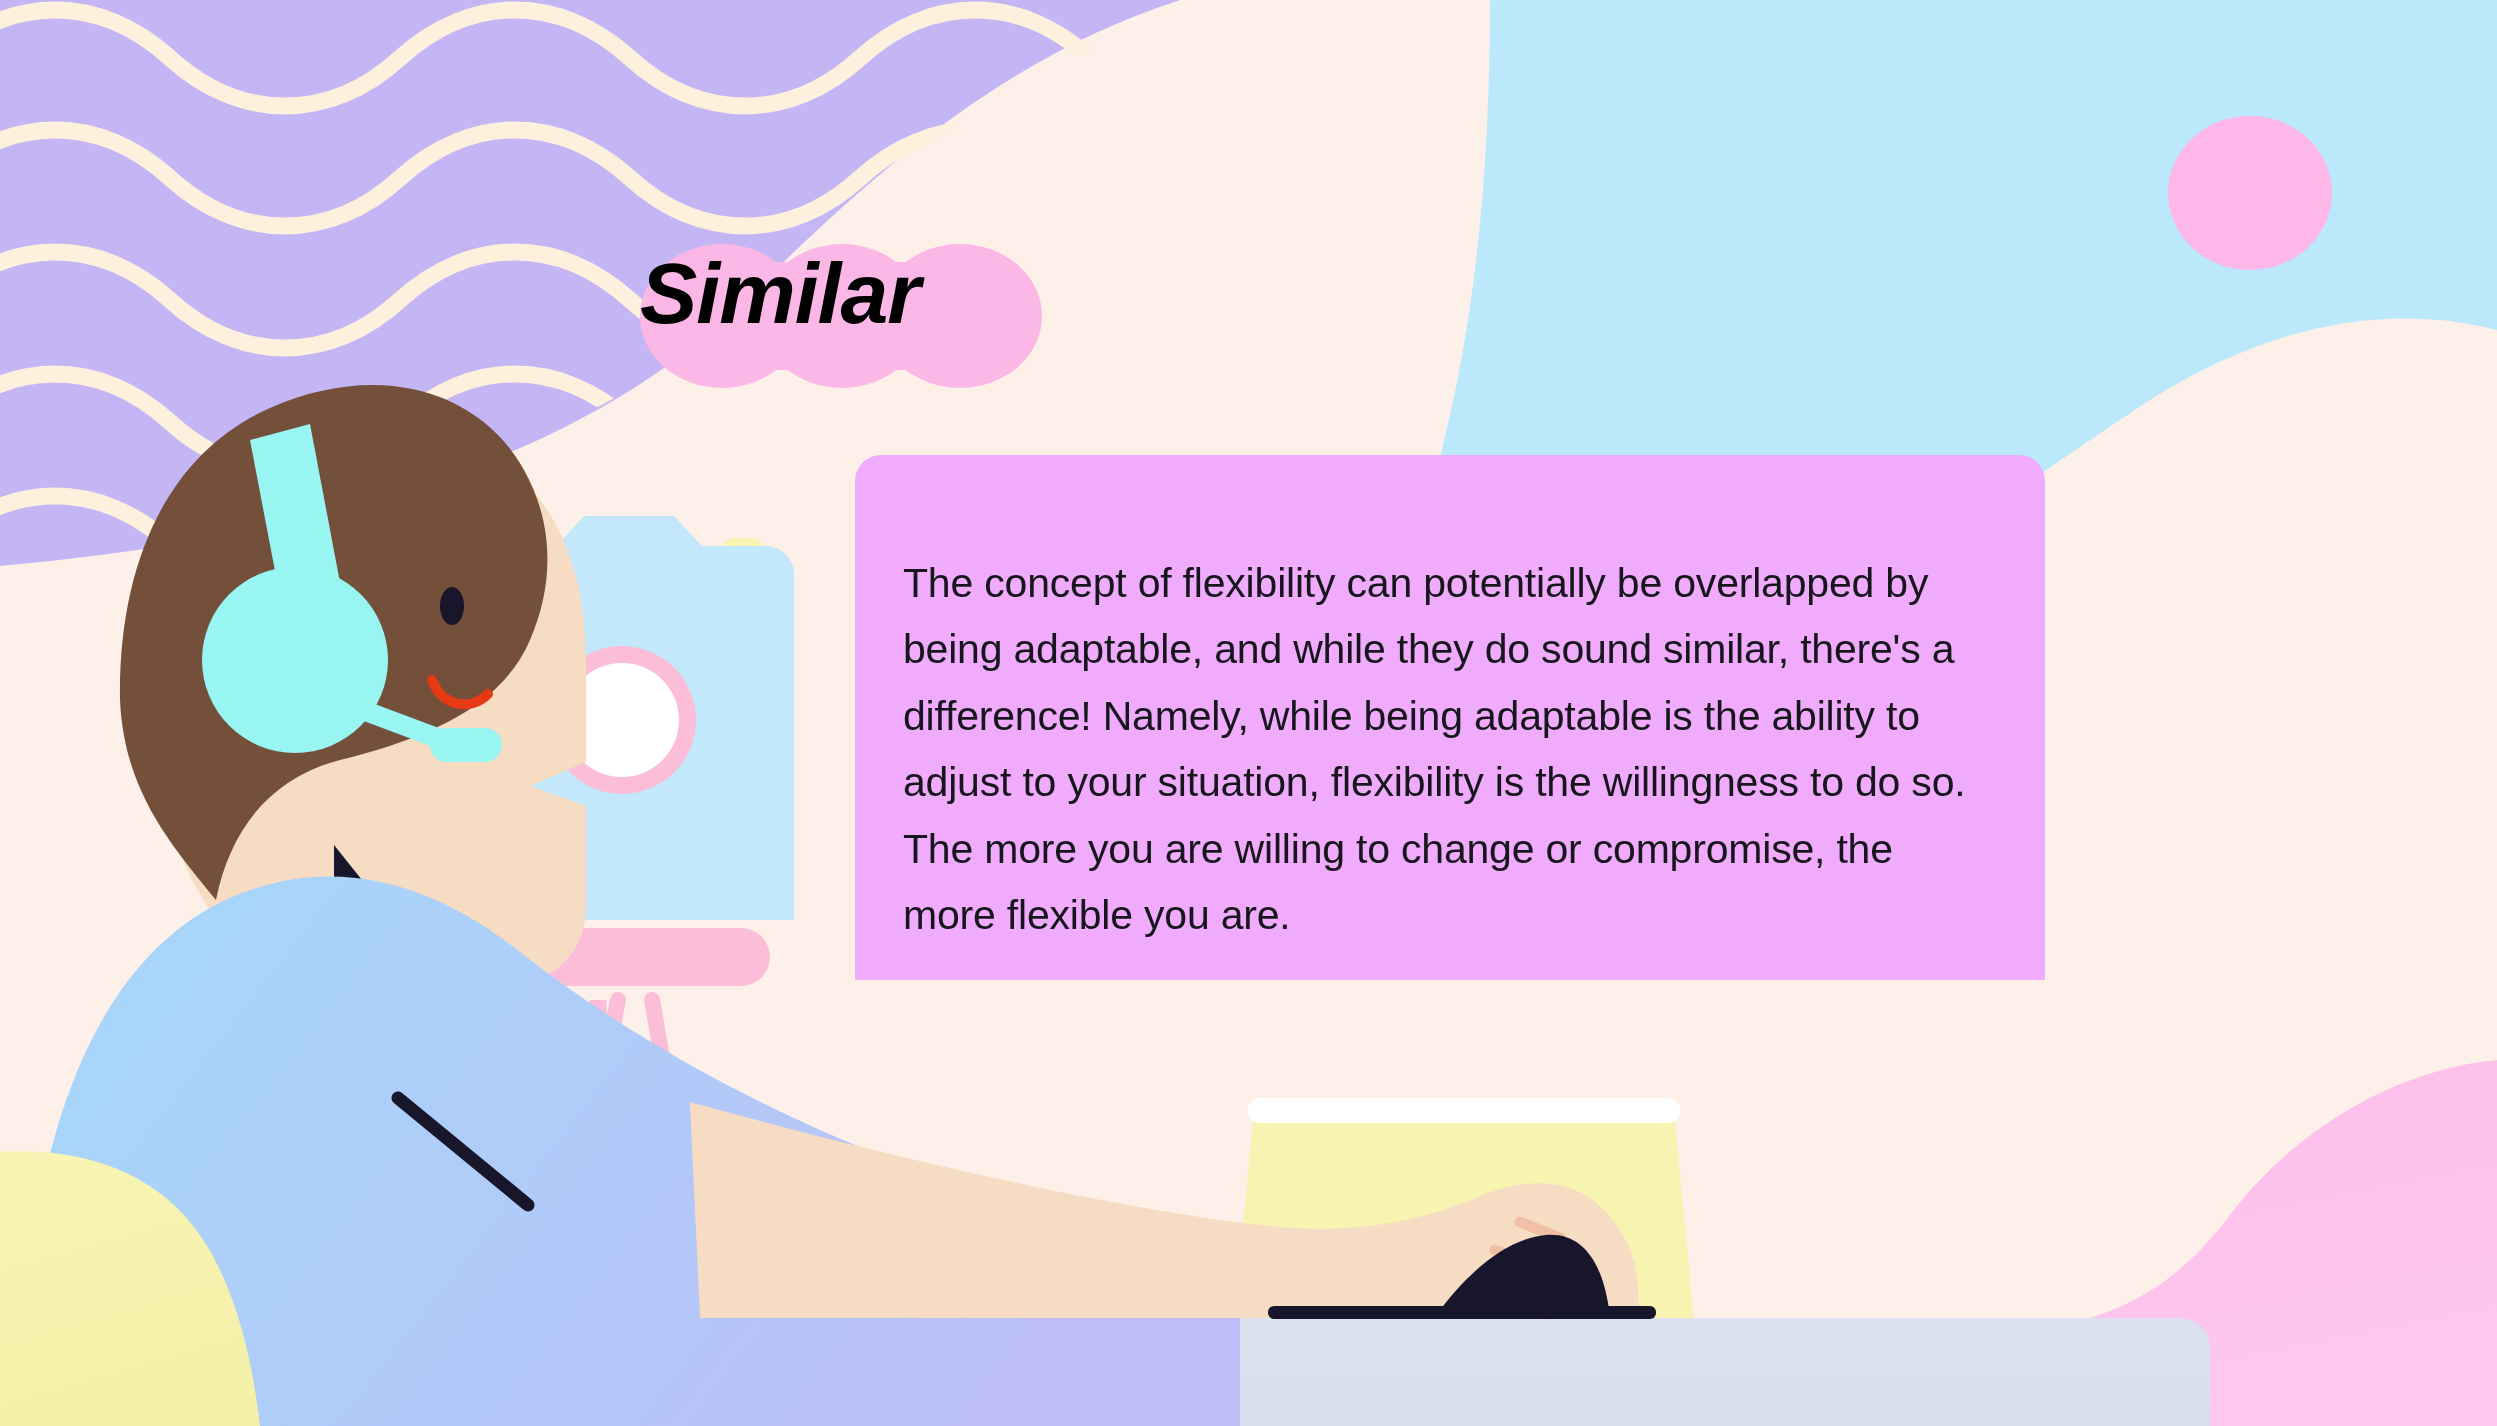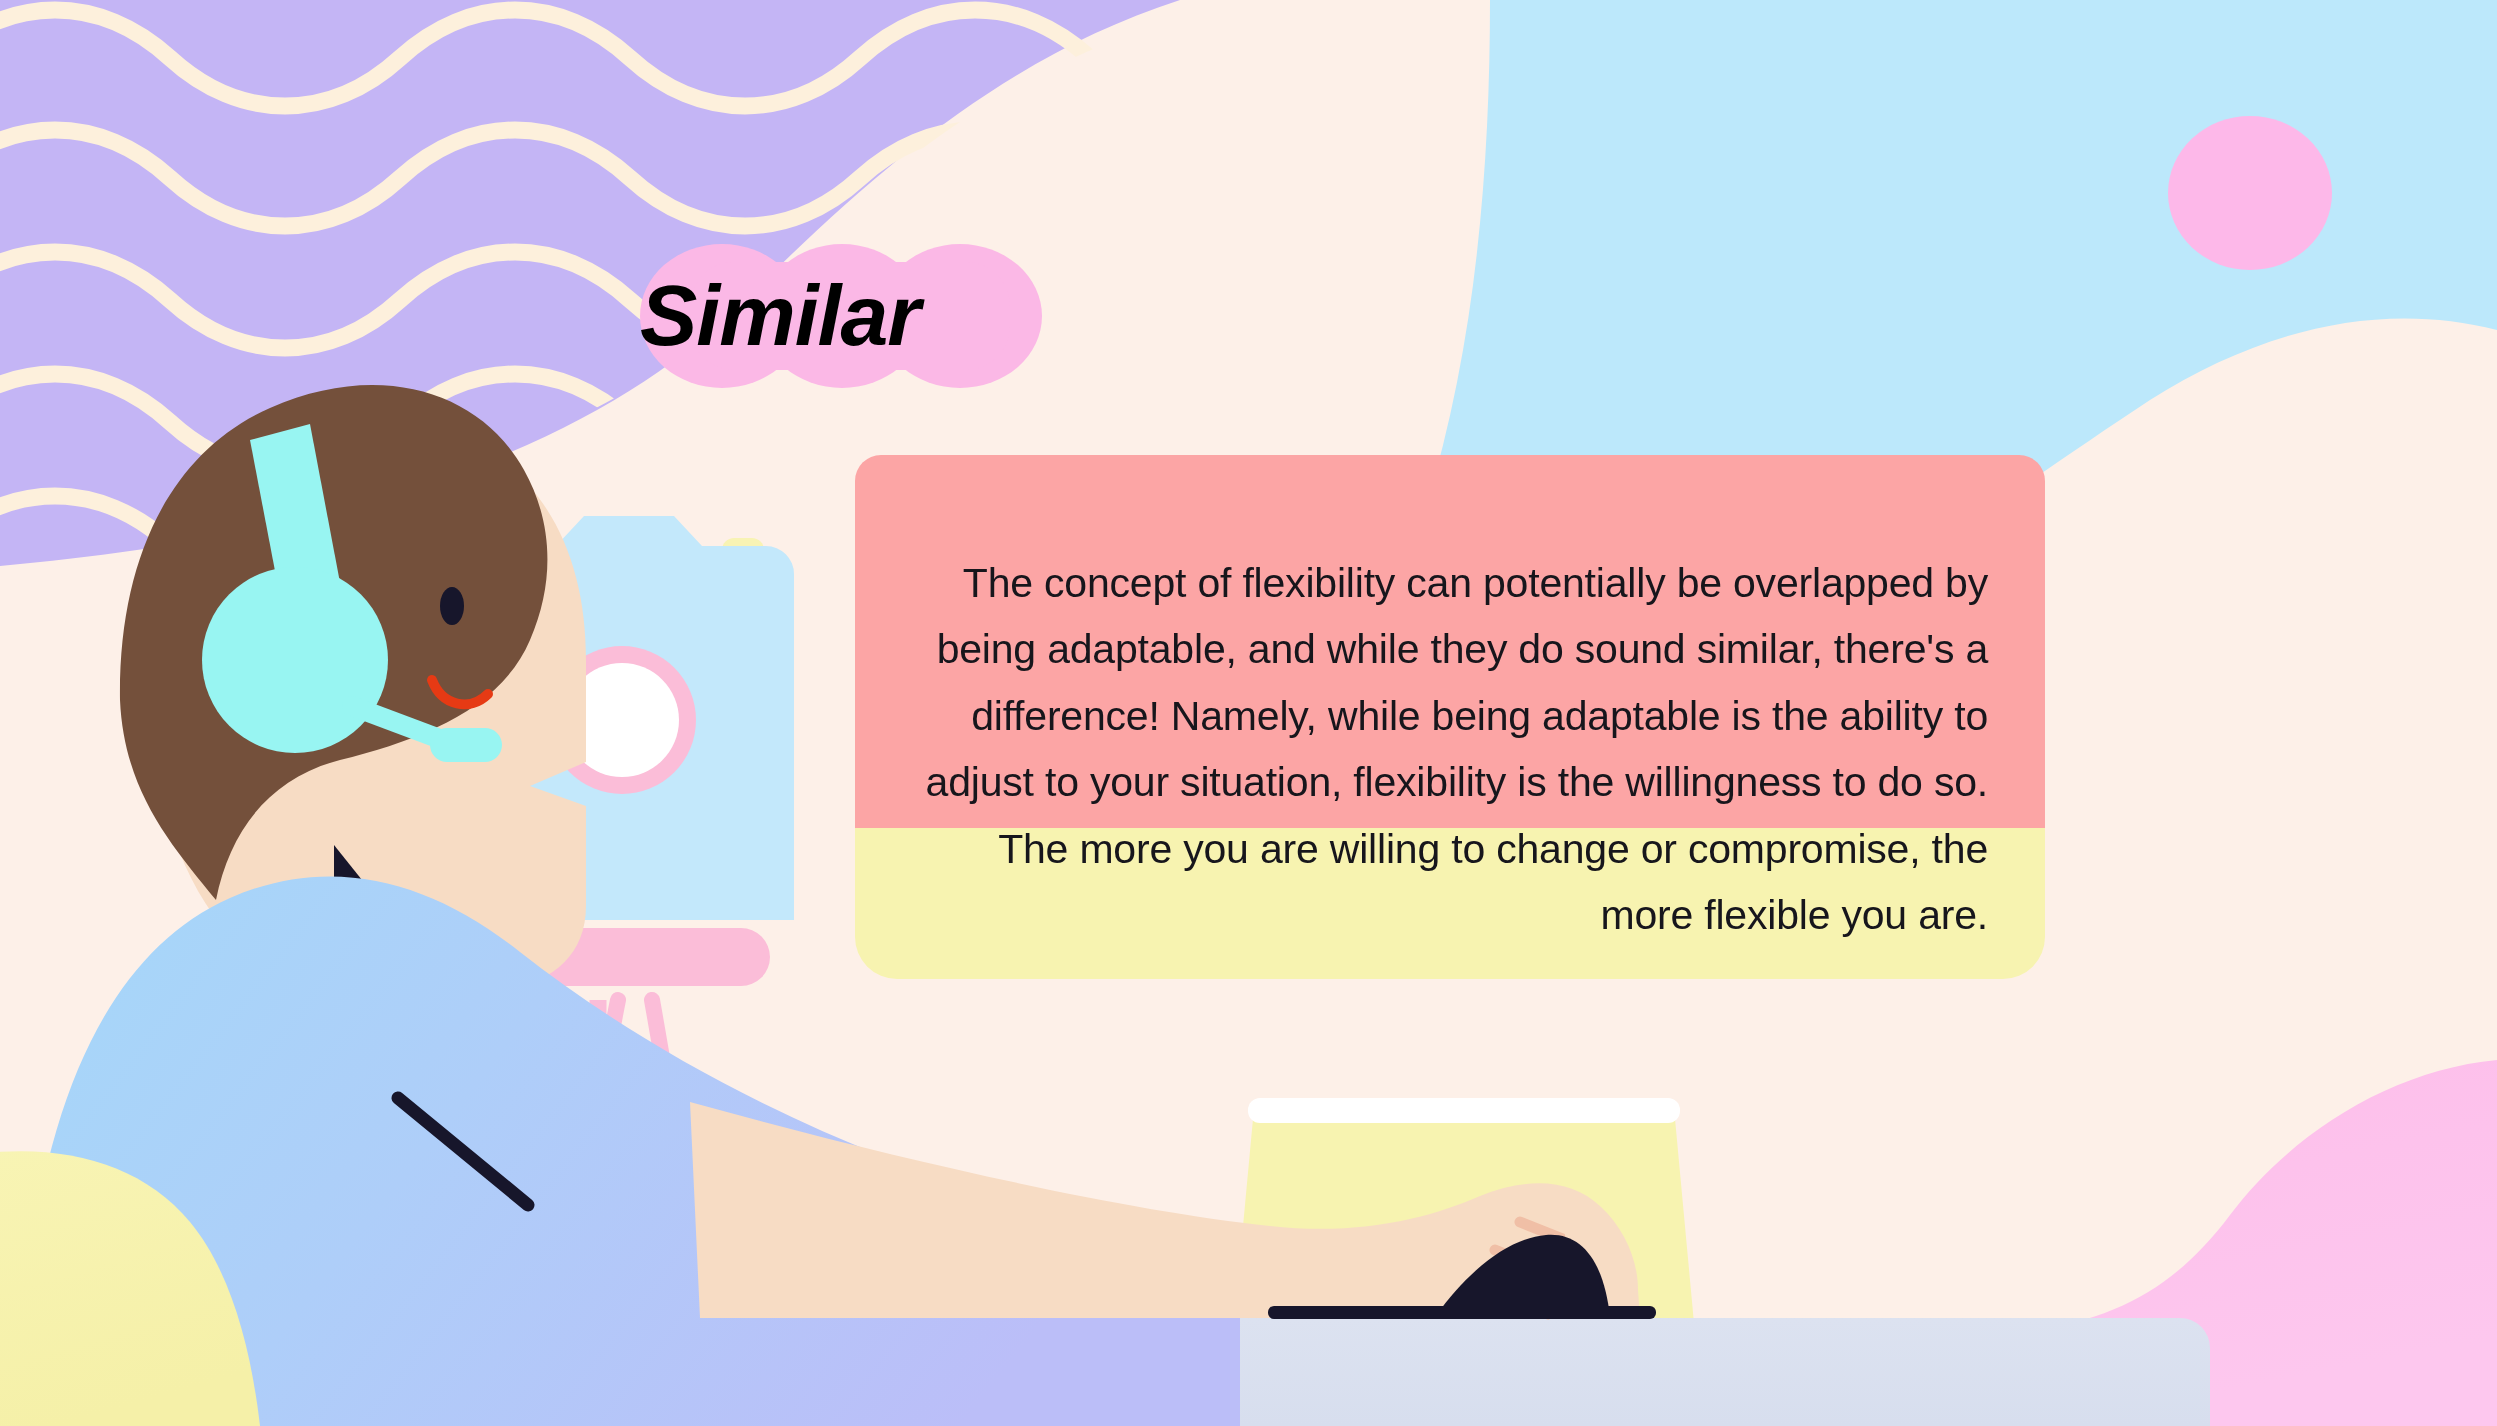--- a/index.html
+++ b/index.html
@@ -25,21 +25,21 @@
     position:absolute;
     left:640px; top:250px;
     width:1300px; height:130px;
     z-index:40;
   }
   #title-line {
     position:absolute;
     left:0; top:0;
     width:100%; height:130px;
     display:flex;
-    align-items:center;
+    align-items:flex-start;
     white-space:nowrap;
     font-size:86px;
     line-height:1;
     color:#000000;
   }
   .title-em {
     font-weight:bold;
     font-style:italic;
     letter-spacing:-1px;
     padding-right:14px;
@@ -52,25 +52,24 @@
   #title-blob {
     position:absolute;
     left:-10px; top:-10px;
     width:440px; height:150px;
     z-index:-1;
   }
   
   #body-card {
     position:absolute;
     left:855px; top:455px;
-    width:1190px; height:373px;
-    background:#fca5a5;
+    width:1190px; height:525px;
+    background:#f0abfc;
     border-radius:26px 26px 0 0;
     z-index:35;
-    text-align:right;
   }
   #body-text {
     position:absolute;
     left:48px; top:95px;
     width:1085px;
     font-size:41px;
     line-height:1.62;
     color:#17161C;
     letter-spacing:-0.2px;
   }

